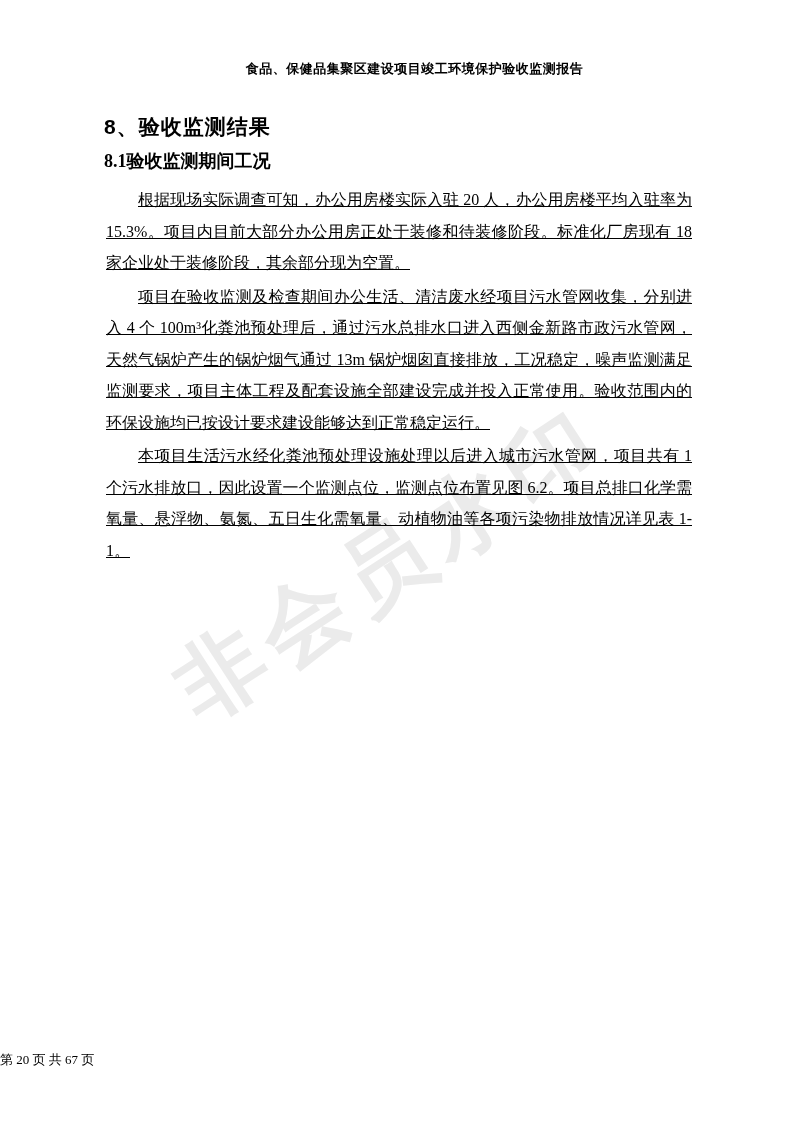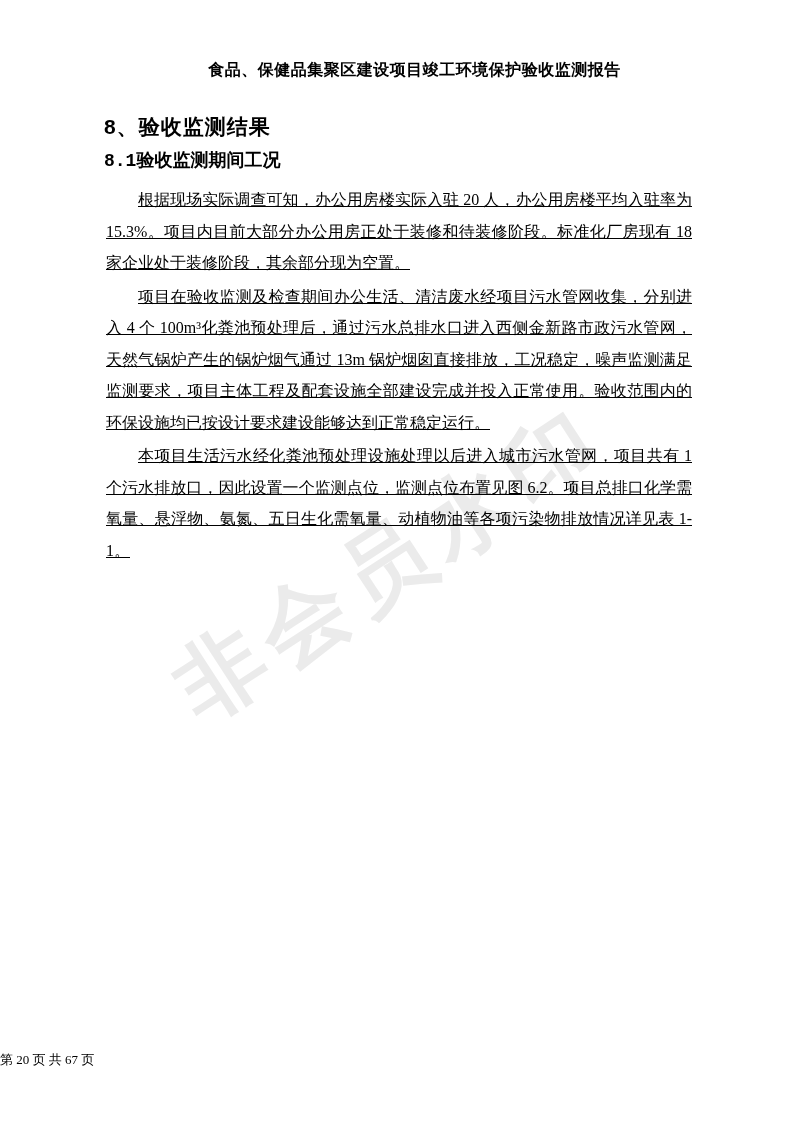--- a/index.html
+++ b/index.html
@@ -28,21 +28,21 @@
     white-space: nowrap;
     z-index: 0;
     user-select: none;
   }
   .header {
     position: absolute;
     top: 60px;
     left: 0;
     right: 0;
     text-align: center;
-    font-size: 16px;
+    font-size: 13px;
     font-weight: 700;
     letter-spacing: 0.5px;
     z-index: 1;
     margin-left: 35px;
   }
   .content {
     position: absolute;
     left: 104px;
     top: 99px;
     width: 590px;
@@ -51,21 +51,21 @@
   .chapter-title {
     margin: 14px 0 10px 0;
     font-family: "Liberation Sans", sans-serif;
     font-weight: 700;
     font-size: 21px;
     line-height: 27px;
     letter-spacing: 1px;
   }
   .section-heading {
     margin: 0;
-    font-family: Liberation Mono, monospace;
+    font-family: Liberation Serif, serif;
     font-weight: 700;
     font-size: 18px;
   }
   .section-heading.first {
     line-height: 23px;
     margin-bottom: 11px;
   }
   .section-heading.indented {
     line-height: 32px;
     text-indent: 2em;

